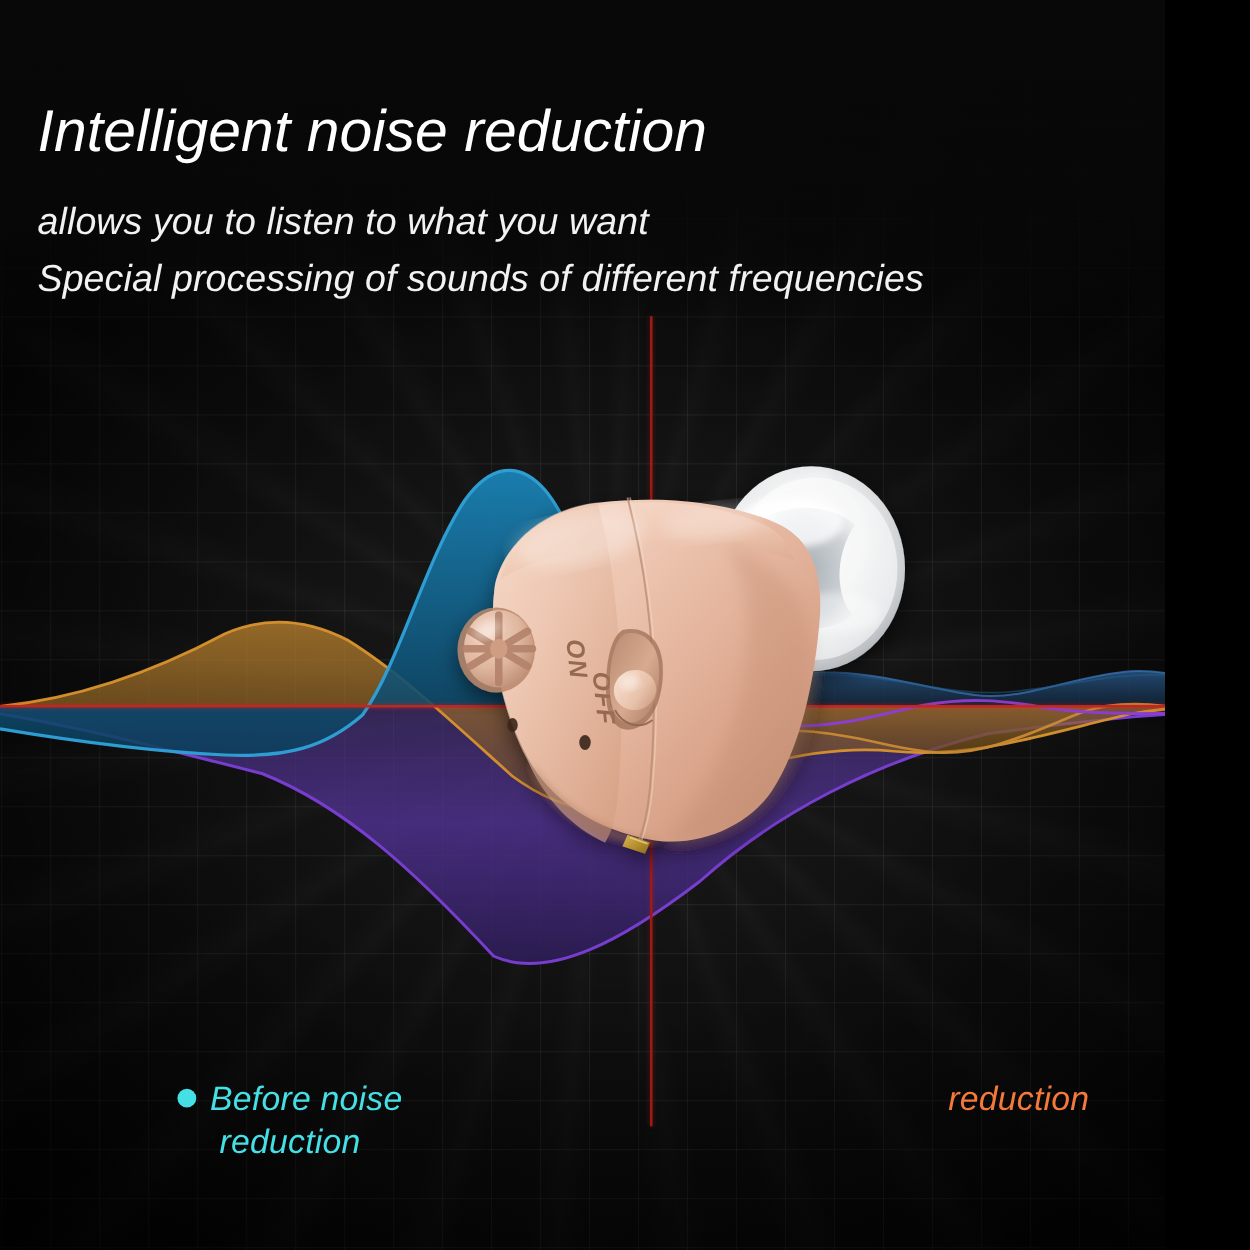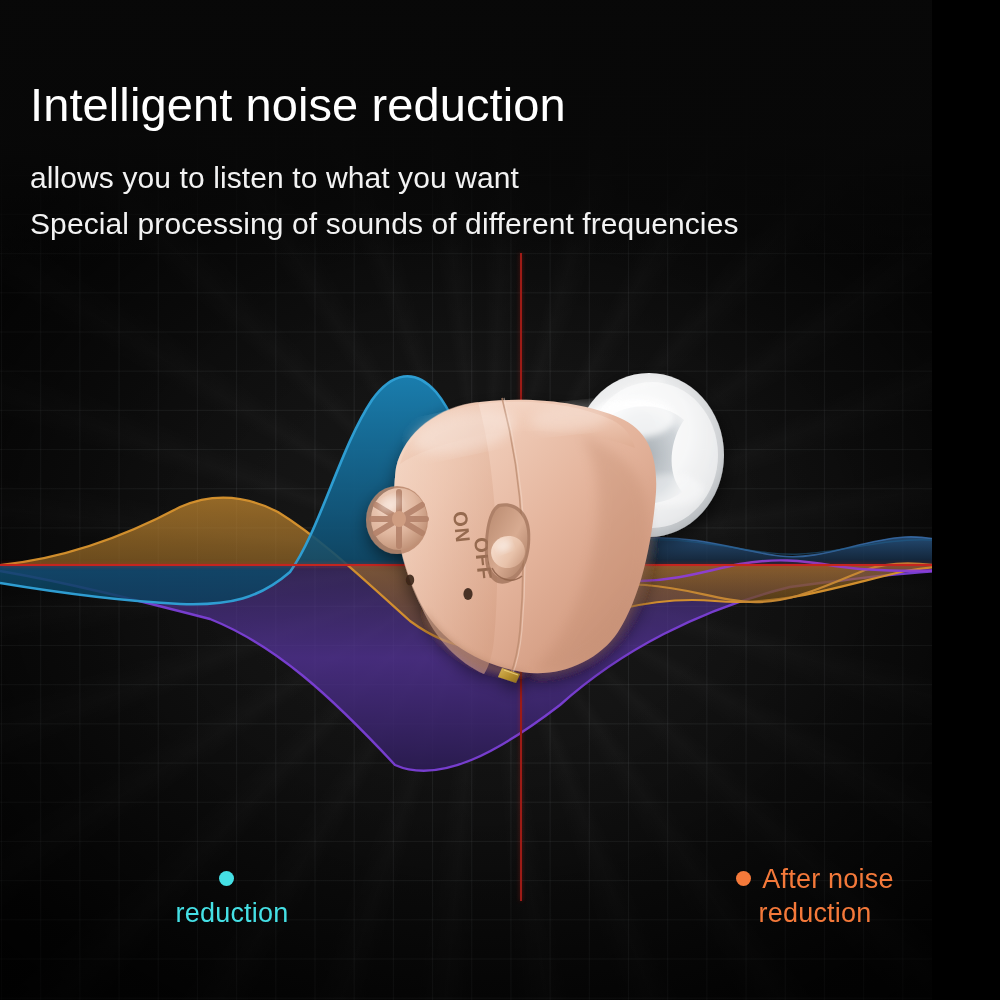--- a/index.html
+++ b/index.html
@@ -9,20 +9,21 @@
     background:#000;
     font-family:"Liberation Sans", sans-serif;
     overflow:hidden;
   }
 
   #stage {
     position:relative;
     width:932px; height:1000px;
     background:#0a0a0a;
     overflow:hidden;
+    font-style:italic;
   }
 
   
   .bg-base {
     position:absolute; inset:0;
     background:
       radial-gradient(ellipse 900px 700px at 52% 56%, #1a1a1a 0%, #111 38%, #060606 72%, #020202 100%);
   }
   .bg-rays {
     position:absolute; inset:0;
@@ -405,25 +406,22 @@
         <g>
           <path d="M150,328 L 168,334 L 164,343 L 146,337 Z" fill="url(#goldTab)"></path>
           <path d="M152,330 L 166,335" stroke="#f0d584" stroke-width="1.2" opacity="0.8"></path>
         </g>
       </g>
     </svg>
   </div>
 
   <div class="legend" id="legend-before">
     <span class="l1">
-      <i class="dot"></i>
+      <i class="dot"></i><b style="font-weight:400">Before noise</b>
     </span>
     <span class="l2">reduction</span>
   </div>
 
   <div class="legend" id="legend-after">
-    <span class="l1">
-      <i class="dot"></i><b style="font-weight:400">After noise</b>
-    </span>
     <span class="l2">reduction</span>
   </div>
 
 </div>
 
 </body></html>

